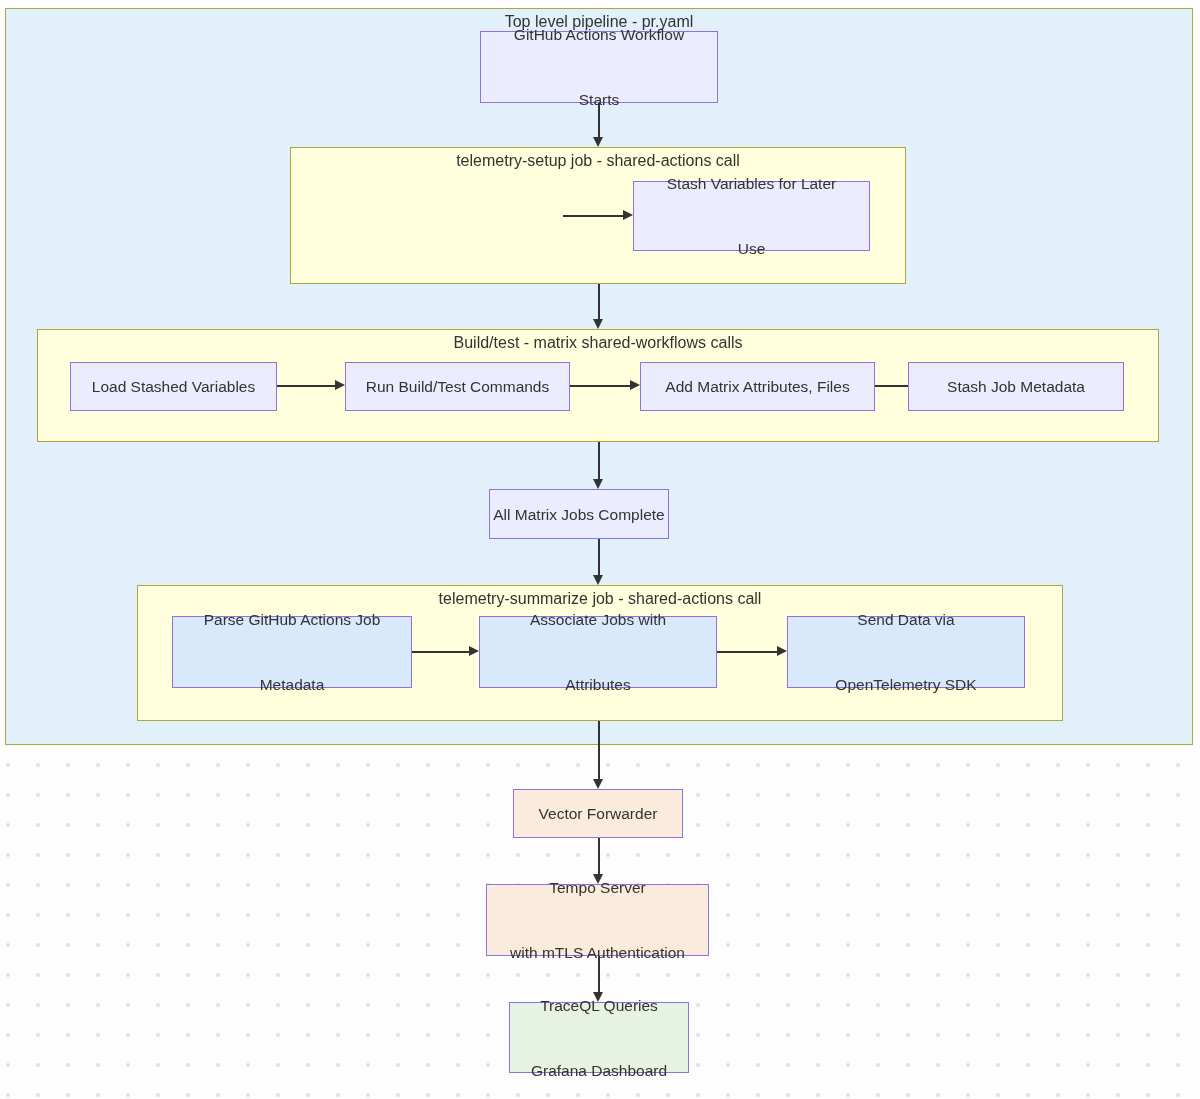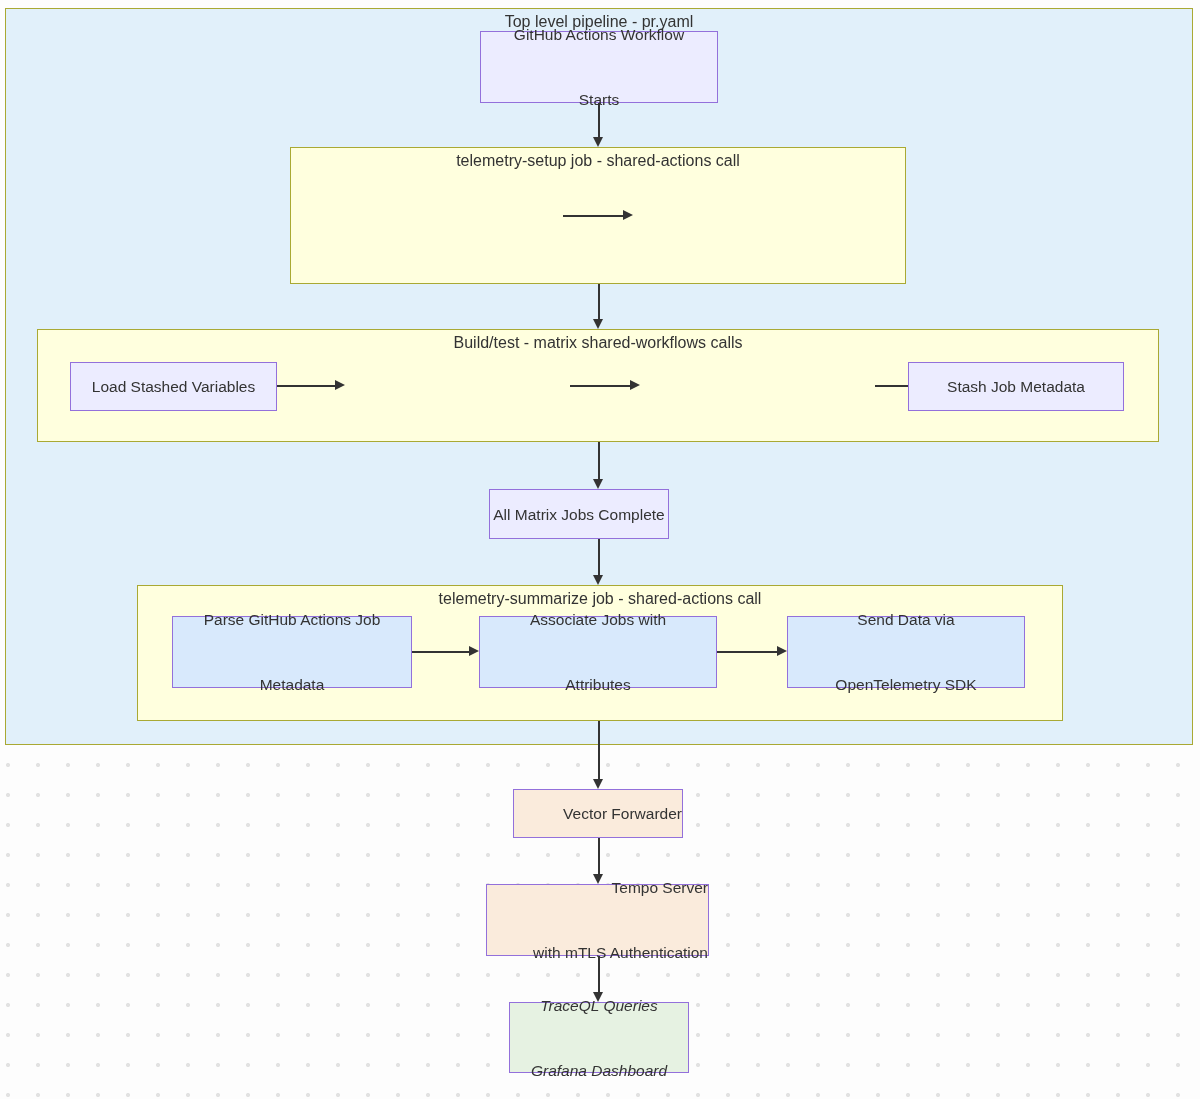--- a/index.html
+++ b/index.html
@@ -26,22 +26,22 @@
   .cluster.sub{background:var(--cluster-fill);}
   .cluster-title{width:100%;text-align:center;padding-top:4px;font-size:16px;color:var(--text);}
   .node{
     position:absolute;box-sizing:border-box;
     border:1px solid var(--node-border);background:var(--node-fill);
     display:flex;flex-direction:column;align-items:center;justify-content:center;
     text-align:center;font-size:15.5px;line-height:25px;color:var(--text);gap:40px;
   }
   .node span{white-space:nowrap;}
   .node.blue{background:var(--blue-fill);}
-  .node.peach{background:var(--peach-fill);align-items:flex-end;}
-  .node.green{background:var(--green-fill);font-style:italic;}
+  .node.peach{background:var(--peach-fill);}
+  .node.green{background:var(--green-fill);}
   .edge-v{position:absolute;width:1.5px;background:var(--edge);}
   .edge-h{position:absolute;height:1.5px;background:var(--edge);}
   .ah-d{position:absolute;width:0;height:0;border-left:5.5px solid transparent;border-right:5.5px solid transparent;border-top:10px solid var(--edge);}
   .ah-r{position:absolute;width:0;height:0;border-top:5.5px solid transparent;border-bottom:5.5px solid transparent;border-left:10px solid var(--edge);}
 </style>
 </head>
 <body>
 
 <div class="canvas">
 
@@ -97,26 +97,36 @@
 
   <div class="edge-h" style="left:717px;top:651px;width:60px"></div>
   <div class="ah-r" style="left:777px;top:646px"></div>
 
   <div class="node" style="left:480px;top:31px;width:238px;height:72px">
     <span>GitHub Actions Workflow</span>
     <span>Starts</span>
   </div>
 
 
+  <div class="node" style="left:633px;top:181px;width:237px;height:70px">
+    <span>Stash Variables for Later</span>
+    <span>Use</span>
+  </div>
 
   <div class="node" style="left:70px;top:362px;width:207px;height:49px">
     <span>Load Stashed Variables</span>
   </div>
 
+  <div class="node" style="left:345px;top:362px;width:225px;height:49px">
+    <span>Run Build/Test Commands</span>
+  </div>
 
+  <div class="node" style="left:640px;top:362px;width:235px;height:49px">
+    <span>Add Matrix Attributes, Files</span>
+  </div>
 
   <div class="node" style="left:908px;top:362px;width:216px;height:49px">
     <span>Stash Job Metadata</span>
   </div>
 
   <div class="node" style="left:489px;top:489px;width:180px;height:50px">
     <span>All Matrix Jobs Complete</span>
   </div>
 
   <div class="node blue" style="left:172px;top:616px;width:240px;height:72px">

